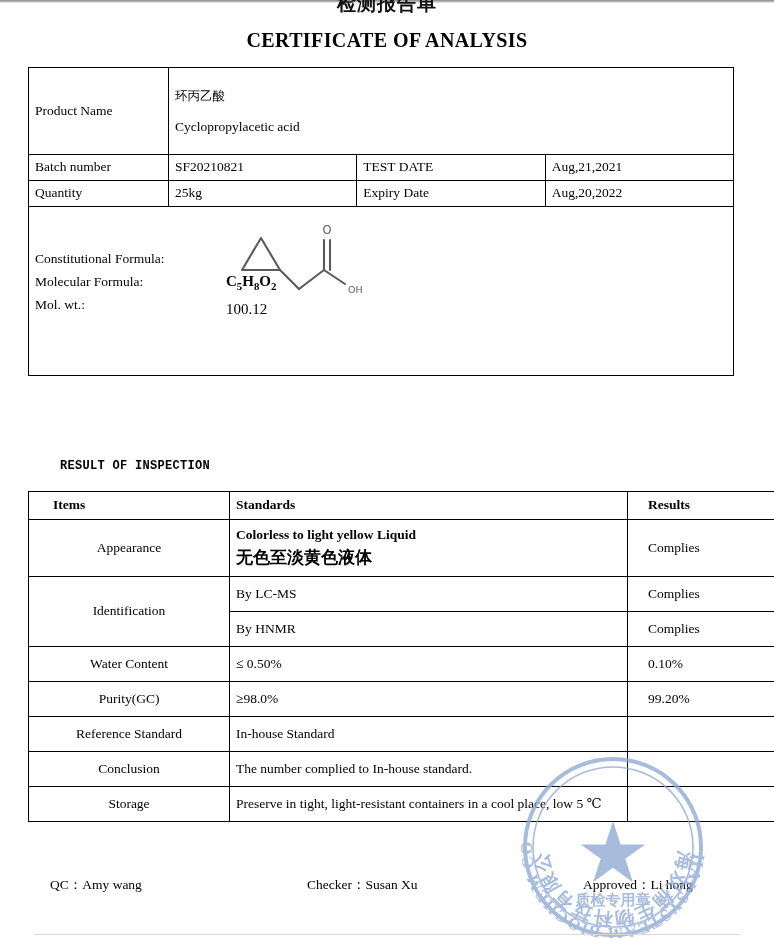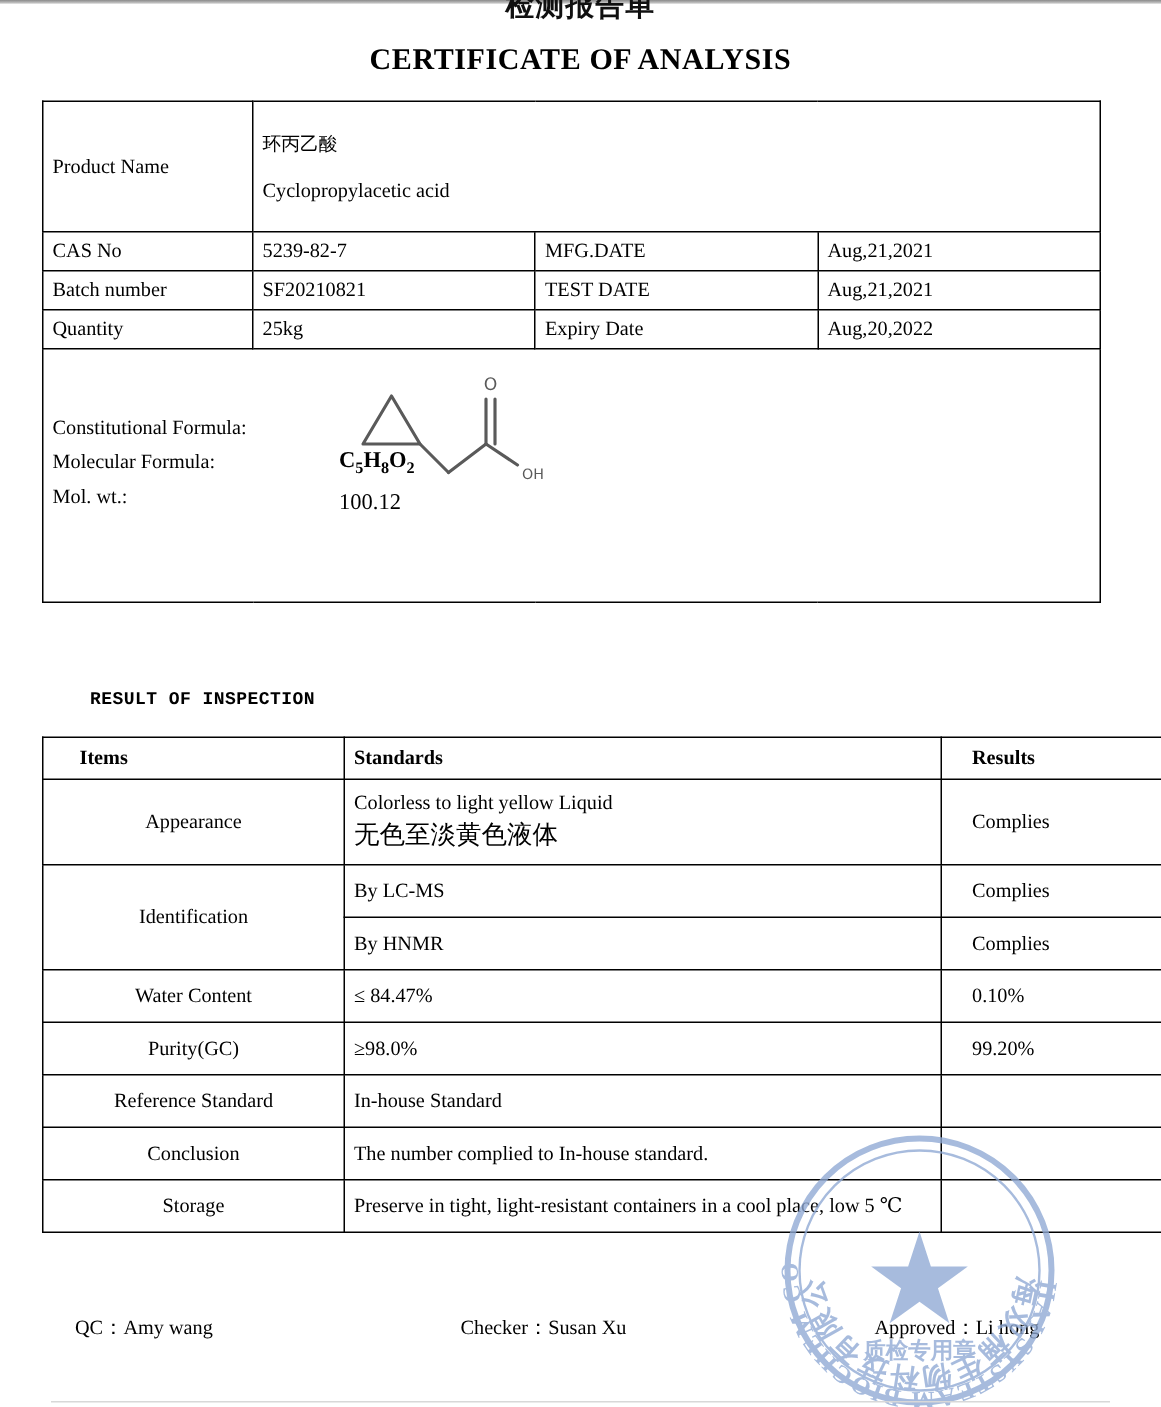--- a/index.html
+++ b/index.html
@@ -126,21 +126,21 @@
     top: 491px;
     left: 28px;
     width: 705px;
   }
   .insp-table td { height: 34px; }
   .insp-table td.items { width: 170px; text-align: center; }
   .insp-table td.stds { width: 385px; }
   .insp-table td.res  { width: 150px; padding-left: 20px; }
   .insp-table td.hdr  { height: 27px; font-weight: bold; }
   .insp-table td.hdr.items { text-align: left; padding-left: 24px; }
-  .appearance-cell { line-height: 1.5; padding-top: 4px; padding-bottom: 4px; }
+  .appearance-cell { line-height: 1.5; padding-top: 4px; padding-bottom: 4px; font-weight: bold; }
   .appearance-cell .cn {
     font-family: "DejaVu Sans", sans-serif;
     font-size: 17px;
     display: block;
   }
   .appearance-cell .en { display: block; }
   .tall-row td { height: 48px; }
 
   
   .signatures {
@@ -190,26 +190,20 @@
   <tbody>
       <tr>
     <td class="label tall">Product Name</td>
     <td class="tall" colspan="3">
       <span class="pname-cn">环丙乙酸</span>
       <span class="pname-en">Cyclopropylacetic acid</span>
     </td>
   </tr>
 
   <tr class="rowh">
-    <td class="label">CAS No</td>
-    <td class="c2">5239-82-7</td>
-    <td class="c3">MFG.DATE</td>
-    <td>Aug,21,2021</td>
-  </tr>
-  <tr class="rowh">
     <td class="label">Batch number</td>
     <td class="c2">SF20210821</td>
     <td class="c3">TEST DATE</td>
     <td>Aug,21,2021</td>
   </tr>
   <tr class="rowh">
     <td class="label">Quantity</td>
     <td class="c2">25kg</td>
     <td class="c3">Expiry Date</td>
     <td>Aug,20,2022</td>
@@ -278,21 +272,21 @@
     <td class="stds">By LC-MS</td>
     <td class="res">Complies</td>
   </tr>
   <tr>
     <td class="stds">By HNMR</td>
     <td class="res">Complies</td>
   </tr>
 
   <tr>
     <td class="items">Water Content</td>
-    <td class="stds">≤ 84.47%</td>
+    <td class="stds">≤ 0.50%</td>
     <td class="res">0.10%</td>
   </tr>
 
   <tr>
     <td class="items">Purity(GC)</td>
     <td class="stds">≥98.0%</td>
     <td class="res">99.20%</td>
   </tr>
 
   <tr>

